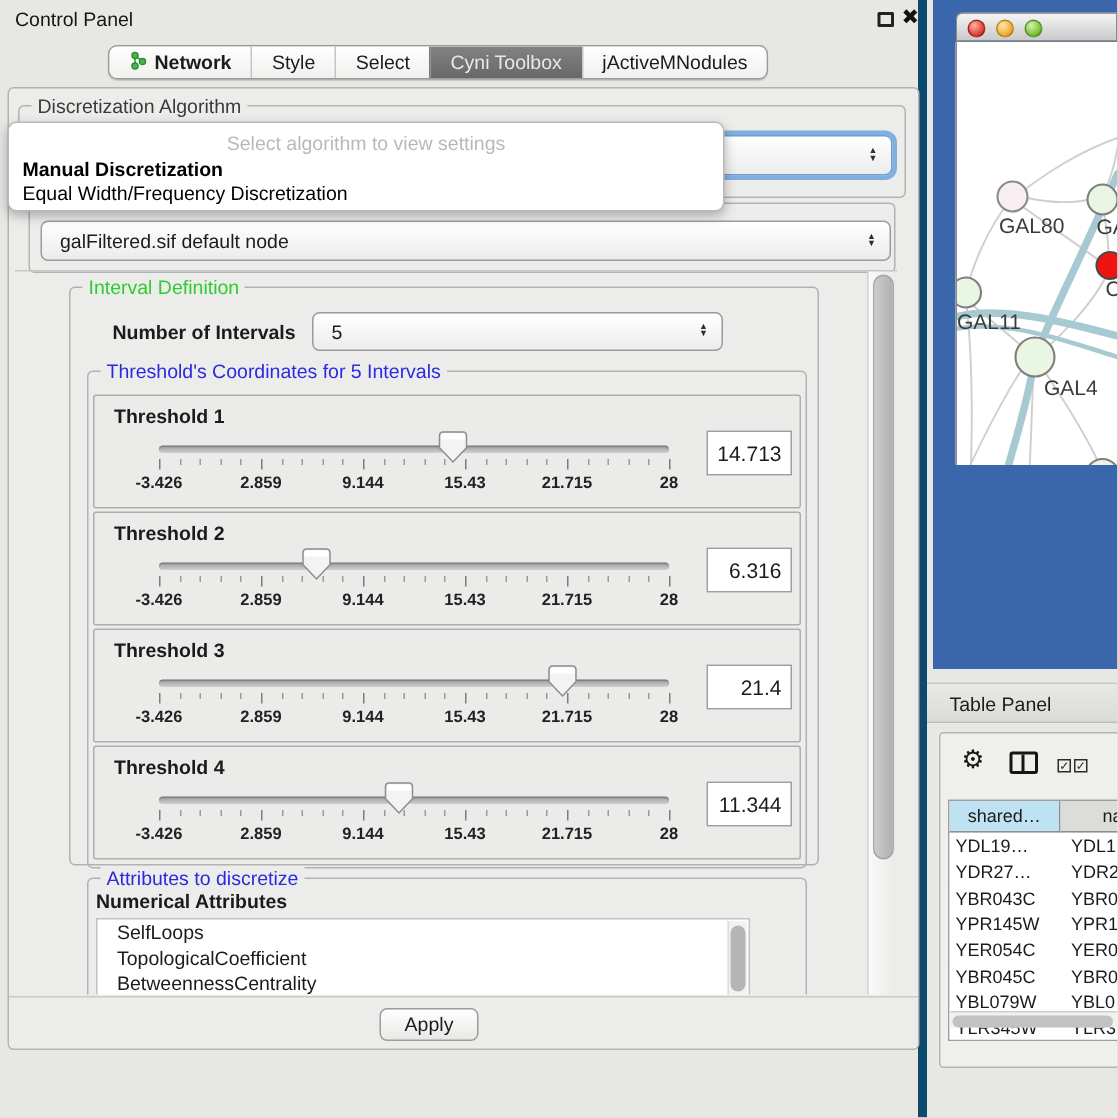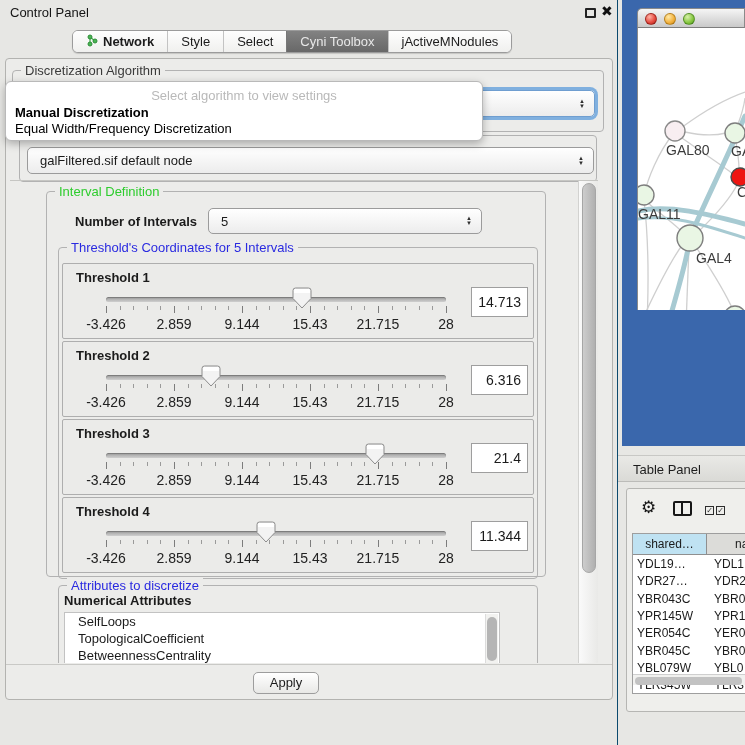--- a/index.html
+++ b/index.html
@@ -3,21 +3,21 @@
 <meta charset="utf-8">
 <style>
   html,body{margin:0;padding:0;background:#d9d9d6;}
   *{box-sizing:border-box;}
   #stage{position:relative;width:745px;height:745px;overflow:hidden;
          font-family:"Liberation Sans","DejaVu Sans",sans-serif;color:#1b1b1b;
          background:#e7e7e4;cursor:default;}
   .abs{position:absolute;}
 
   
-  #left-window{position:absolute;left:0;top:0;width:618px;height:745px;background:#e7e7e4;border-right:1px solid #0c4a6e;}
+  #left-window{position:absolute;left:0;top:0;width:618px;height:745px;background:#e7e7e4;border-right:6px solid #0c4a6e;}
   #panel-titlebar{position:absolute;left:0;top:0;width:100%;height:25px;}
   #panel-title{position:absolute;left:10px;top:5px;font-size:13px;color:#151515;}
   #float-btn{position:absolute;left:585px;top:8px;width:11px;height:10px;border:2px solid #222;border-radius:1px;}
   #close-btn{position:absolute;left:601px;top:3px;font-size:14px;font-weight:bold;color:#111;}
 
   .tab-group{position:absolute;display:flex;border:1px solid #9b9b9b;border-radius:6px;overflow:hidden;background:#fff;box-shadow:0 1px 1px rgba(0,0,0,.15);}
   .tab{display:flex;align-items:center;gap:5px;padding:0 13px;height:21px;font-size:13px;
        background:linear-gradient(#fefefe,#f0f0ee);color:#1b1b1b;border-left:1px solid #c3c3c3;white-space:nowrap;}
   .tab:first-child{border-left:none;font-weight:bold;}
   .tab.selected{background:linear-gradient(#828282,#686868);color:#e8e8e8;border-left-color:#777;}
@@ -51,21 +51,21 @@
                        background:linear-gradient(90deg,#cdcdcd,#b0b0b0);border:1px solid #a6a6a6;}
 
   
   .threshold-row{position:absolute;left:52px;width:472px;height:76px;border:1px solid #aeaeae;border-radius:2px;background:#ebebe9;}
   .threshold-label{position:absolute;left:13px;top:6px;font-size:13px;font-weight:bold;}
   .slider-area{position:absolute;left:0;top:0;width:100%;height:100%;}
   .slider-track{position:absolute;left:43px;top:33px;width:340px;height:5px;border-radius:3px;
                 background:linear-gradient(#9c9c9c,#cfcfcf);box-shadow:inset 0 1px 1px rgba(0,0,0,.25);}
   .tick{position:absolute;top:42px;width:1px;height:4px;background:#9a9a9a;}
   .tick.major{height:7px;background:#7c7c7c;}
-  .tick-label{position:absolute;top:52px;transform:translateX(-50%);font-size:14px;font-weight:normal;color:#222;white-space:nowrap;}
+  .tick-label{position:absolute;top:52px;transform:translateX(-50%);font-size:11px;font-weight:bold;color:#222;white-space:nowrap;}
   .slider-handle{position:absolute;top:23px;width:20px;height:22px;}
   .value-box{position:absolute;left:408px;top:23px;width:57px;height:30px;background:#fff;border:1px solid #9e9e9e;
              font-size:14px;line-height:28px;text-align:right;padding-right:6px;}
 
   
   #attr-list{position:absolute;left:54px;top:431px;width:436px;height:120px;background:#fff;border:1px solid #c2c2c2;}
   .attr-item{font-size:13px;line-height:17px;padding-left:13px;white-space:nowrap;}
   #attr-vscroll{position:absolute;right:1px;top:1px;width:13px;height:118px;background:#f2f2f0;border-left:1px solid #dcdcdc;}
   #attr-vscroll .thumb{position:absolute;left:1px;top:3px;width:10px;height:44px;border-radius:5px;background:#b5b5b5;}
 

